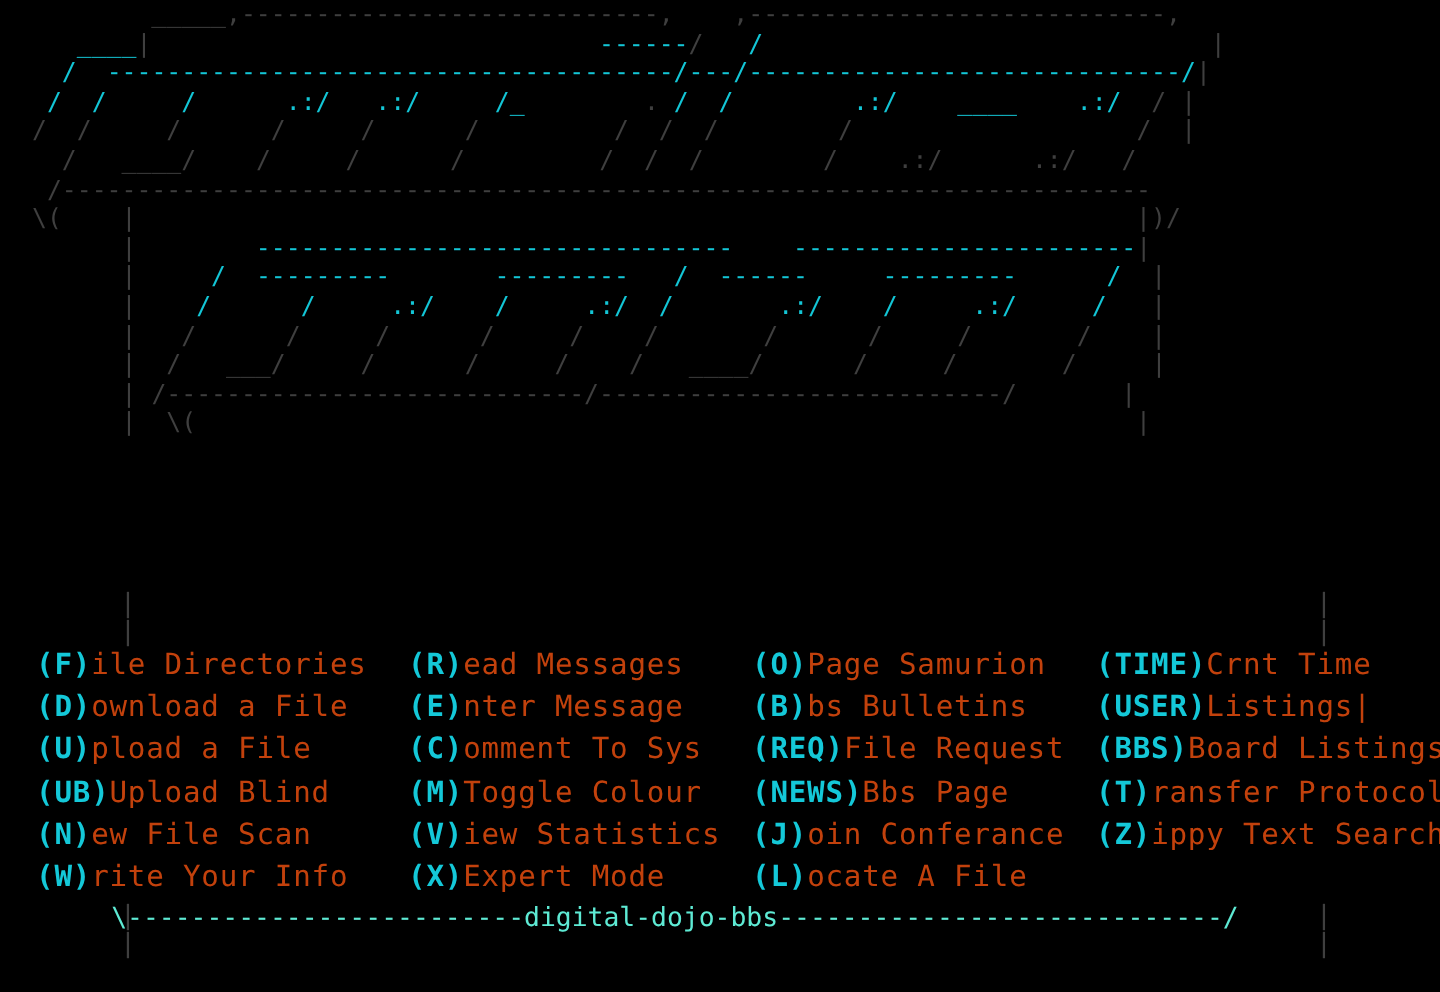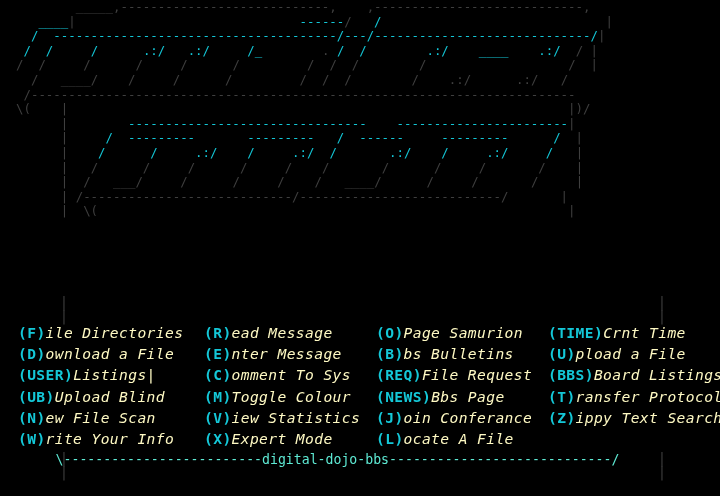--- a/index.html
+++ b/index.html
@@ -67,21 +67,21 @@
   .menu-item {
     white-space: pre;
     font-family: "DejaVu Sans Mono", monospace;
     color: #555555;
     letter-spacing: 0.4px;
   }
   .menu-item .key {
     color: #14c8d8;
     font-weight: bold;
   }
-  .menu-item .lbl { color: #fef9c3; font-style: italic; }
+  .menu-item .lbl { color: #c2410c; }
 
   #bottom-band {
     position: absolute;
     left: 0;
     top: 452px;
     width: 720px;
     white-space: pre;
     font-family: "DejaVu Sans Mono", monospace;
     font-size: 13.2px;
     line-height: 15px;
@@ -106,30 +106,30 @@
 <span class="d">      </span><span class="d">|</span><span class="d">     </span><span class="c">/</span><span class="d">  </span><span class="c">---------</span><span class="d">       </span><span class="c">---------</span><span class="d">   </span><span class="c">/</span><span class="d">  </span><span class="c">------</span><span class="d">     </span><span class="c">---------</span><span class="d">      </span><span class="c">/</span><span class="d">  |</span>
 <span class="d">      </span><span class="d">|</span><span class="d">    </span><span class="c">/</span><span class="d">      </span><span class="c">/</span><span class="d">     </span><span class="c">.:/</span><span class="d">    </span><span class="c">/</span><span class="d">     </span><span class="c">.:/</span><span class="d">  </span><span class="c">/</span><span class="d">       </span><span class="c">.:/</span><span class="d">    </span><span class="c">/</span><span class="d">     </span><span class="c">.:/</span><span class="d">     </span><span class="c">/</span><span class="d">   |</span>
 <span class="d">      </span><span class="d">|</span><span class="d">   </span><span class="d">/</span><span class="d">      </span><span class="d">/</span><span class="d">     </span><span class="d">/</span><span class="d">      </span><span class="d">/</span><span class="d">     </span><span class="d">/</span><span class="d">    </span><span class="d">/</span><span class="d">       </span><span class="d">/</span><span class="d">      </span><span class="d">/</span><span class="d">     </span><span class="d">/</span><span class="d">       </span><span class="d">/</span><span class="d">    |</span>
 <span class="d">      </span><span class="d">|</span><span class="d">  </span><span class="d">/</span><span class="d">   </span><span class="d">___</span><span class="d">/</span><span class="d">     </span><span class="d">/</span><span class="d">      </span><span class="d">/</span><span class="d">     </span><span class="d">/</span><span class="d">    </span><span class="d">/</span><span class="d">   </span><span class="d">____</span><span class="d">/</span><span class="d">      </span><span class="d">/</span><span class="d">     </span><span class="d">/</span><span class="d">       </span><span class="d">/</span><span class="d">     |</span>
 <span class="d">      </span><span class="d">|</span><span class="d"> </span><span class="d">/----------------------------</span><span class="d">/</span><span class="d">---------------------------</span><span class="d">/</span><span class="d">       |</span>
 <span class="d">      </span><span class="d">|</span><span class="d">  \(                                                               </span><span class="d">|</span></pre>
 
   <div id="menu">
 
     <div class="menu-item"><span class="key">(<span>F</span>)</span><span class="lbl">ile Directories</span></div>
-    <div class="menu-item"><span class="key">(<span>R</span>)</span><span class="lbl">ead Message</span></div>
+    <div class="menu-item"><span class="key">(<span>R</span>)</span><span class="lbl">ead Messages</span></div>
     <div class="menu-item"><span class="key">(<span>O</span>)</span><span class="lbl">Page Samurion</span></div>
     <div class="menu-item"><span class="key">(<span>TIME</span>)</span><span class="lbl">Crnt Time</span></div>
 
     <div class="menu-item"><span class="key">(<span>D</span>)</span><span class="lbl">ownload a File</span></div>
     <div class="menu-item"><span class="key">(<span>E</span>)</span><span class="lbl">nter Message</span></div>
     <div class="menu-item"><span class="key">(<span>B</span>)</span><span class="lbl">bs Bulletins</span></div>
+    <div class="menu-item"><span class="key">(<span>USER</span>)</span><span class="lbl">Listings|</span></div>
+
     <div class="menu-item"><span class="key">(<span>U</span>)</span><span class="lbl">pload a File</span></div>
-
-    <div class="menu-item"><span class="key">(<span>USER</span>)</span><span class="lbl">Listings|</span></div>
     <div class="menu-item"><span class="key">(<span>C</span>)</span><span class="lbl">omment To Sys</span></div>
     <div class="menu-item"><span class="key">(<span>REQ</span>)</span><span class="lbl">File Request</span></div>
     <div class="menu-item"><span class="key">(<span>BBS</span>)</span><span class="lbl">Board Listings</span></div>
 
     <div class="menu-item"><span class="key">(<span>UB</span>)</span><span class="lbl">Upload Blind</span></div>
     <div class="menu-item"><span class="key">(<span>M</span>)</span><span class="lbl">Toggle Colour</span></div>
     <div class="menu-item"><span class="key">(<span>NEWS</span>)</span><span class="lbl">Bbs Page</span></div>
     <div class="menu-item"><span class="key">(<span>T</span>)</span><span class="lbl">ransfer Protocol</span></div>
 
     <div class="menu-item"><span class="key">(<span>N</span>)</span><span class="lbl">ew File Scan</span></div>

